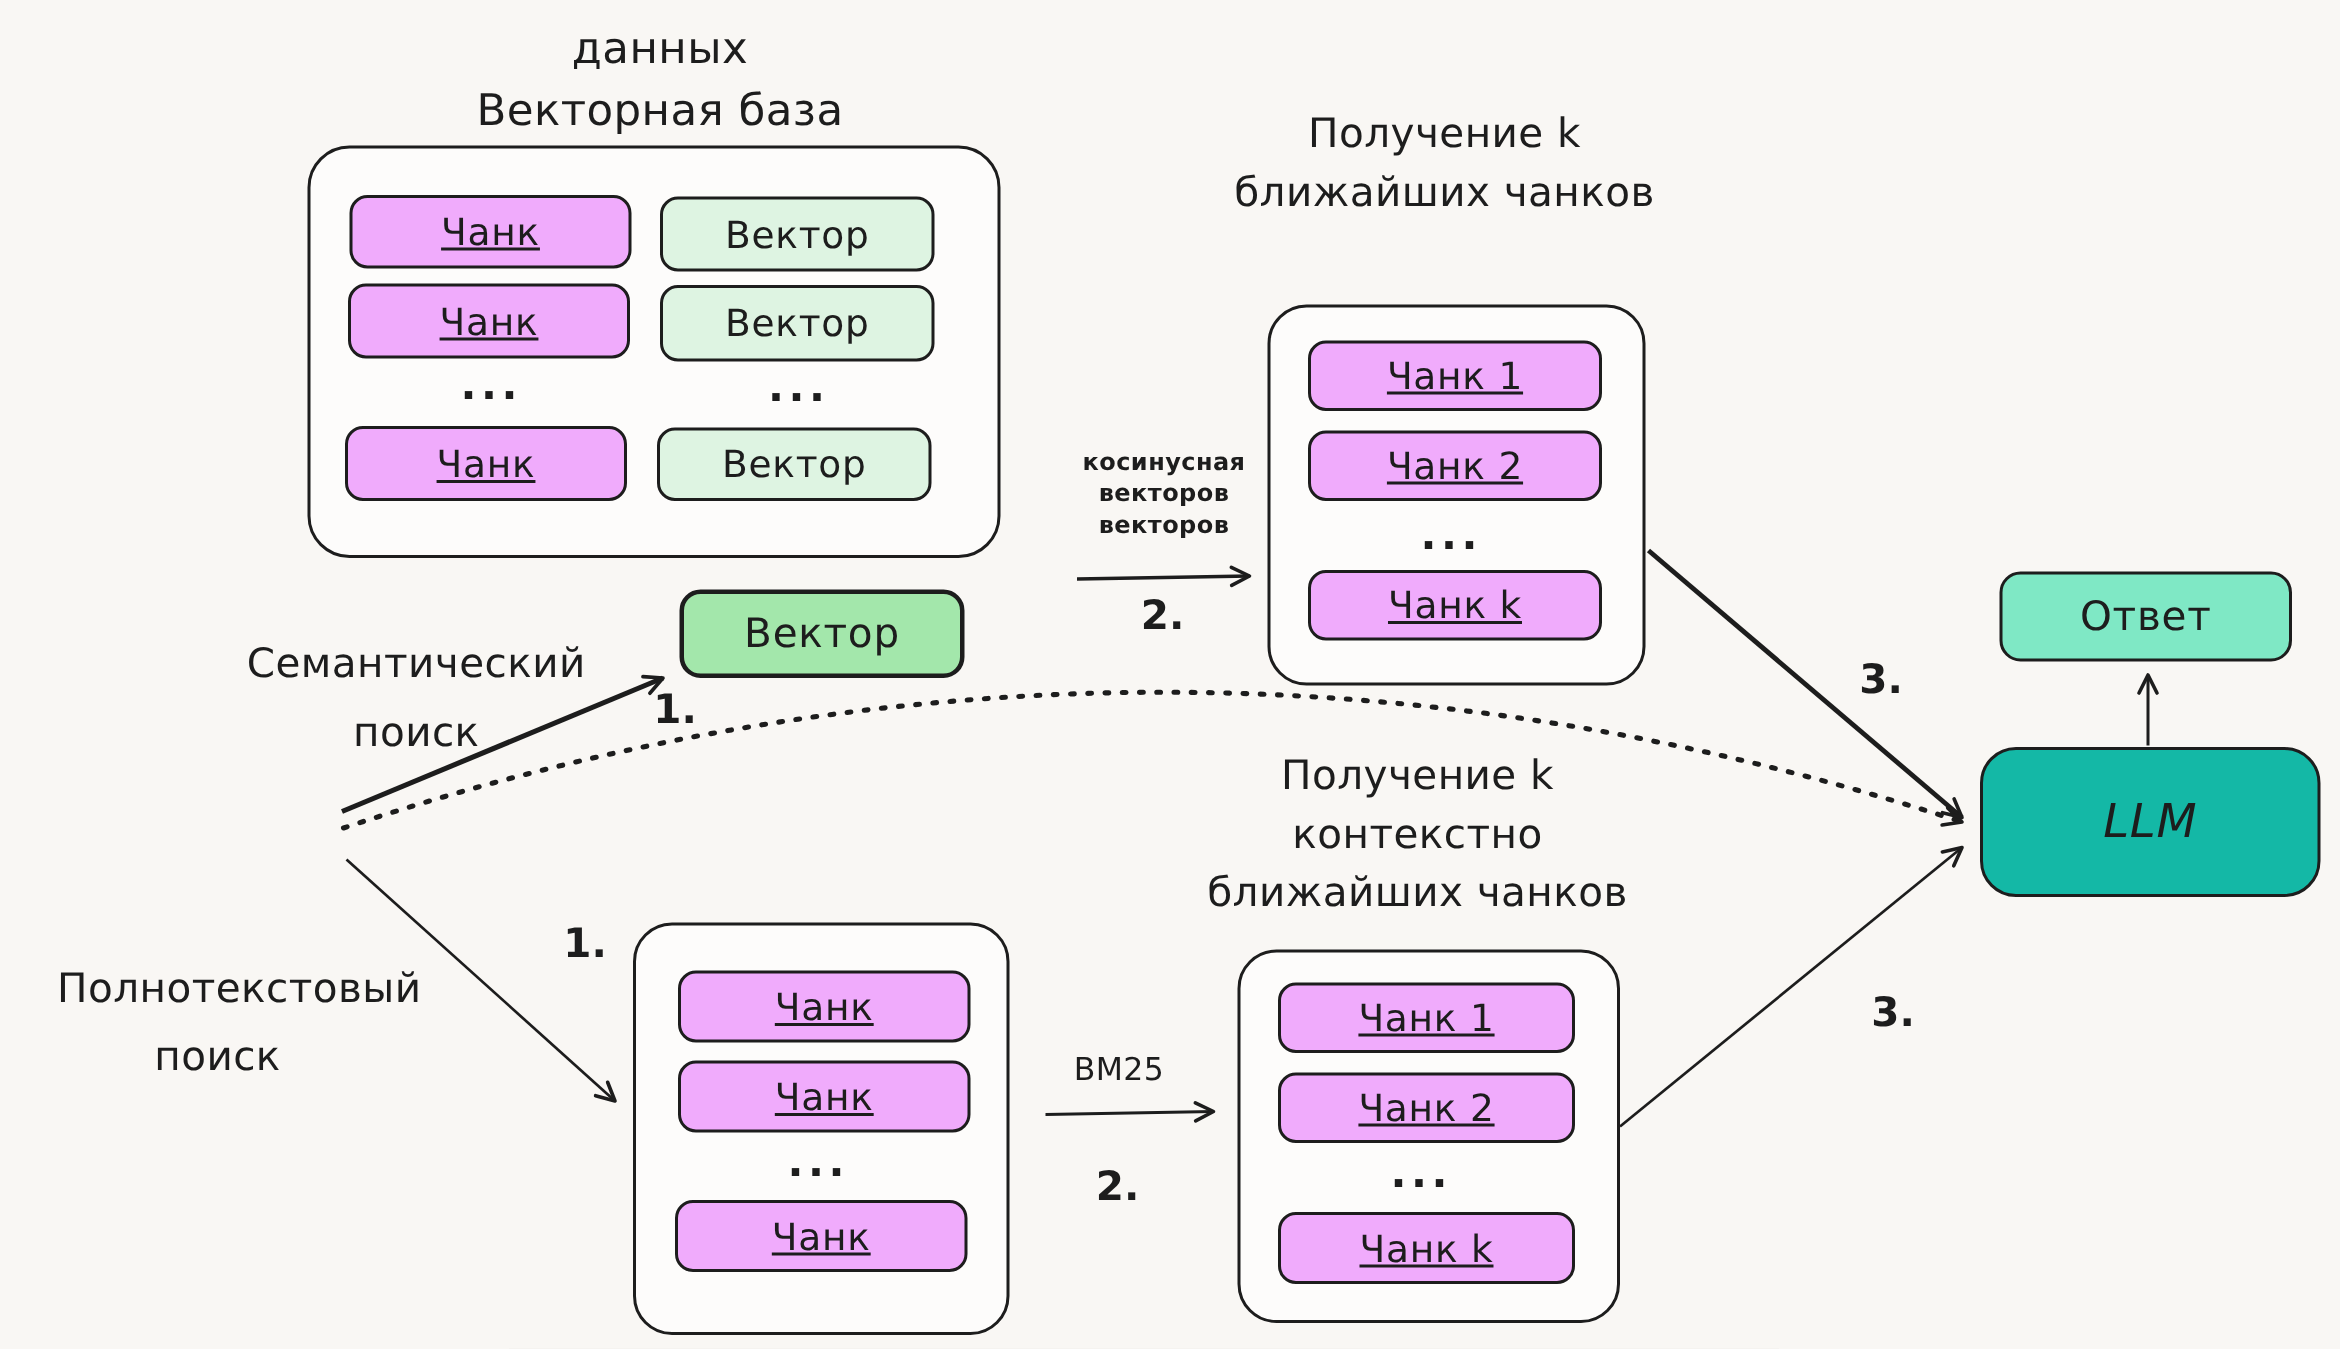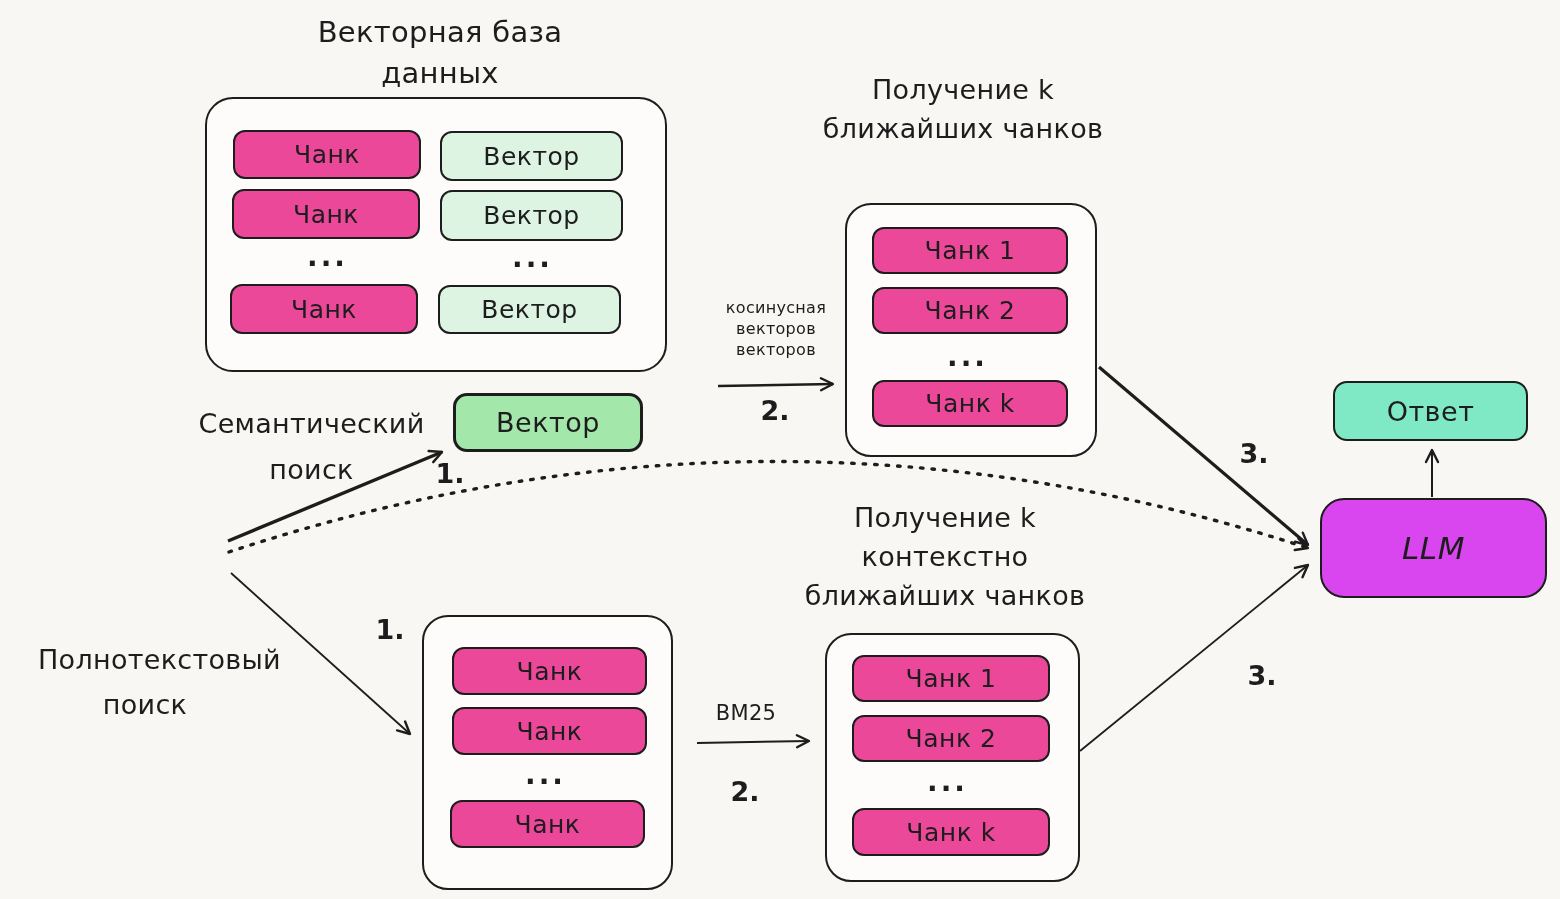--- a/index.html
+++ b/index.html
@@ -24,21 +24,21 @@
   
   .cell{
     position:absolute;
     border:2.5px solid #1d1d1d;
     border-radius:12px;
     box-sizing:border-box;
     display:flex;align-items:center;justify-content:center;
     font-size:25px;
     letter-spacing:.5px;
   }
-  .cell.chunk{background:#ec4899;}
+  .cell.chunk{background:#f0abfc;text-decoration:underline;}
   .cell.vector{background:#def4e2;}
   .dots{
     position:absolute;
     font-size:28px;font-weight:bold;letter-spacing:3px;
     text-align:center;
   }
   
   .pill{
     position:absolute;
     border:3px solid #1d1d1d;
@@ -93,22 +93,22 @@
     <line x1="697" y1="743" x2="809" y2="741" stroke="#1d1d1d" stroke-width="2" marker-end="url(#ah)"></line>
 
     <line x1="1099" y1="367" x2="1308" y2="545" stroke="#1d1d1d" stroke-width="3.2" marker-end="url(#ah)"></line>
 
     <line x1="1080" y1="751" x2="1308" y2="565" stroke="#1d1d1d" stroke-width="1.8" marker-end="url(#ah)"></line>
 
     <line x1="1432" y1="497" x2="1432" y2="450" stroke="#1d1d1d" stroke-width="2" marker-end="url(#ah)"></line>
   </svg>
 
   <div class="title abs" style="left:275px;top:12px;width:330px;font-size:29px;line-height:1.42;">
+    <div>данных</div>
     <div>Векторная база</div>
-    <div>данных</div>
   </div>
 
   <div class="frame" style="left:205px;top:97px;width:462px;height:275px;"></div>
 
   <div class="cell chunk" style="left:233px;top:130px;width:188px;height:49px;">
       <span>Чанк</span>
     </div>
   <div class="cell vector" style="left:440px;top:131px;width:183px;height:50px;">
       <span>Вектор</span>
     </div>
@@ -123,40 +123,40 @@
   <div class="dots" style="left:290px;top:240px;width:75px;">...</div>
   <div class="dots" style="left:495px;top:241px;width:75px;">...</div>
 
   <div class="cell chunk" style="left:230px;top:284px;width:188px;height:50px;">
       <span>Чанк</span>
     </div>
   <div class="cell vector" style="left:438px;top:285px;width:183px;height:49px;">
       <span>Вектор</span>
     </div>
 
-  <div class="title abs" style="left:160px;top:401px;width:235px;line-height:1.72;margin-left:34px;">
+  <div class="title abs" style="left:160px;top:420px;width:235px;line-height:1.72;">
     <div>Семантический</div>
     <div>поиск</div>
   </div>
 
   <div class="pill" style="left:453px;top:393px;width:190px;height:59px;background:#a3e7ab;">
     <span>Вектор</span>
   </div>
 
   <div class="step-num" style="left:428px;top:458px;width:44px;">1.</div>
 
 
   <div class="title abs" style="left:38px;top:638px;width:214px;line-height:1.65;">
     <div>Полнотекстовый</div>
     <div>поиск</div>
   </div>
 
   <div class="step-num" style="left:368px;top:614px;width:44px;">1.</div>
 
-  <div class="arrow-label-sm" style="left:710px;top:297px;width:132px;">
+  <div class="arrow-label-sm" style="left:710px;top:297px;width:132px;font-weight:bold;">
     <div>косинусная</div>
     <div>векторов</div>
     <div>векторов</div>
   </div>
   <div class="step-num" style="left:752px;top:395px;width:46px;">2.</div>
 
   <div class="title abs" style="left:800px;top:70px;width:326px;">
     <div>Получение k</div>
     <div>ближайших чанков</div>
   </div>
@@ -208,17 +208,17 @@
   <div class="cell chunk" style="left:852px;top:808px;width:198px;height:48px;">
       <span>Чанк k</span>
     </div>
 
   <div class="step-num" style="left:1238px;top:660px;width:48px;">3.</div>
 
   <div class="pill" style="left:1333px;top:381px;width:195px;height:60px;background:#7fe8c5;border-width:2.5px;">
     <span>Ответ</span>
   </div>
 
-  <div class="pill" style="left:1320px;top:498px;width:227px;height:100px;background:#d946ef;border-radius:24px;border-width:2.5px;font-size:31px;font-style:italic;">
+  <div class="pill" style="left:1320px;top:498px;width:227px;height:100px;background:#14b8a6;border-radius:24px;border-width:2.5px;font-size:31px;font-style:italic;">
     <span>LLM</span>
   </div>
 
 </div>
 
 </body></html>

